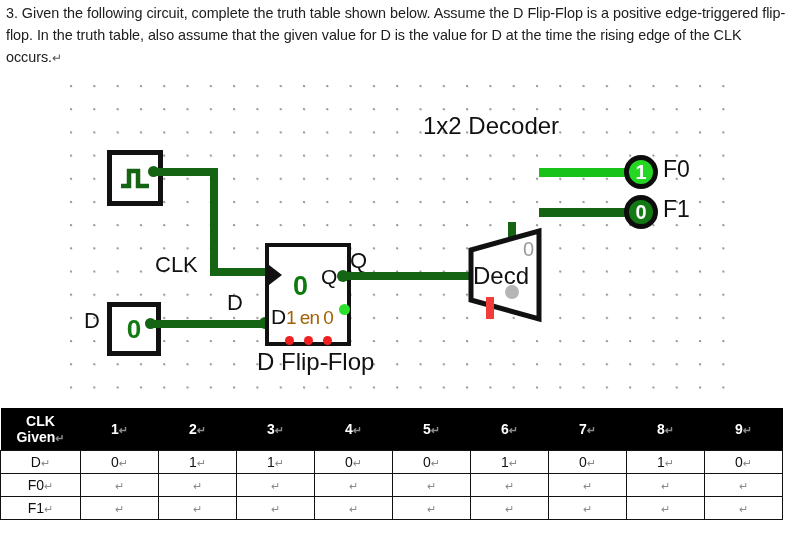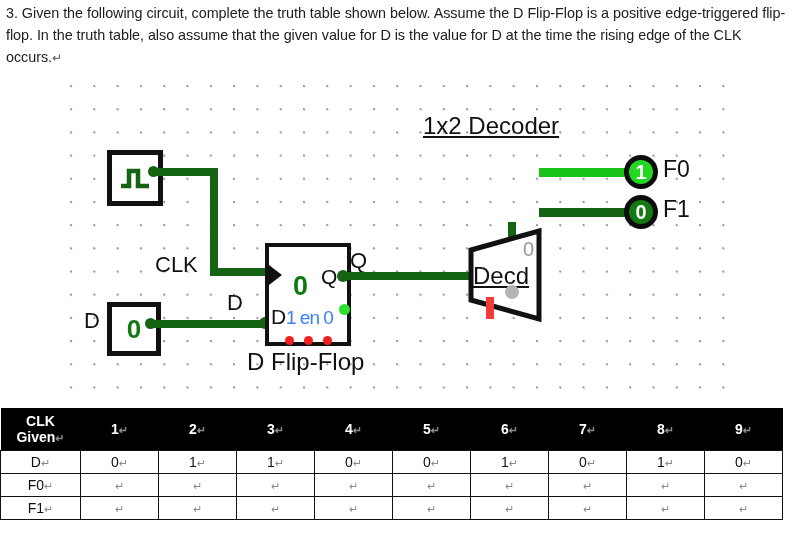--- a/index.html
+++ b/index.html
@@ -112,45 +112,45 @@
   <div class="lbl" style="left:227px;top:210px;font-size:22px;">D</div>
 
   <div id="ff-box" style="left:265px;top:163px;width:78px;height:95px;">
 
     <svg width="14" height="20" viewBox="0 0 14 20" style="position:absolute;left:0px;top:18px;">
       <polygon points="0,0 13,10 0,20" fill="#111"></polygon>
     </svg>
 
     <div style="position:absolute;left:24px;top:26px;font-size:27px;font-weight:bold;color:#0e7a0e;line-height:1;">0</div>
 
-    <div style="position:absolute;left:17px;top:60px;font-size:19px;color:#3b82f6;letter-spacing:-1px;">1 en 0</div>
+    <div style="position:absolute;left:17px;top:60px;font-size:19px;color:#a16207;letter-spacing:-1px;">1 en 0</div>
 
     <div style="position:absolute;left:2px;top:58px;font-size:21px;color:#111;">D</div>
 
     <div style="position:absolute;left:52px;top:18px;font-size:21px;color:#111;">Q</div>
 
     <div class="node" style="left:16px;top:89px;width:9px;height:9px;background:#f02020;"></div>
     <div class="node" style="left:35px;top:89px;width:9px;height:9px;background:#f02020;"></div>
     <div class="node" style="left:54px;top:89px;width:9px;height:9px;background:#f02020;"></div>
 
     <div class="node" style="left:70px;top:57px;width:11px;height:11px;background:#2de02d;"></div>
   </div>
-  <div class="lbl" style="left:247px;top:268px;font-size:24px;">D Flip-Flop</div>
+  <div class="lbl" style="left:257px;top:268px;font-size:24px;">D Flip-Flop</div>
 
   <div class="lbl" style="left:350px;top:168px;font-size:22px;">Q</div>
   <div class="wire" style="left:340px;top:192px;width:176px;height:8px;"></div>
   <div class="wire" style="left:508px;top:142px;width:8px;height:55px;"></div>
   <div class="node" style="left:337px;top:190px;width:12px;height:12px;background:#146414;"></div>
 
-  <div class="lbl" style="left:423px;top:32px;font-size:24px;text-decoration:underline;">1x2 Decoder</div>
+  <div class="lbl" style="left:423px;top:32px;font-size:24px;">1x2 Decoder</div>
 
   <svg id="decoder-shape" viewBox="0 0 80 98">
     <polygon points="5,24 73,5 73,93 5,74" fill="#ffffff" stroke="#111111" stroke-width="5"></polygon>
   </svg>
-  <div class="lbl" style="left:473px;top:182px;font-size:24px;text-decoration:underline;">Decd</div>
+  <div class="lbl" style="left:473px;top:182px;font-size:24px;">Decd</div>
   <div class="lbl" style="left:523px;top:158px;font-size:20px;color:#9a9a9a;">0</div>
   <div class="node" style="left:505px;top:205px;width:14px;height:14px;background:#b5b5b5;"></div>
   <div class="wire" style="left:486px;top:217px;width:8px;height:22px;background:#f23b3b;"></div>
 
   <div class="wire-lt" style="left:539px;top:88px;width:96px;height:9px;"></div>
   <div class="wire" style="left:539px;top:128px;width:96px;height:9px;"></div>
 
   <div class="pin pin-on" style="left:624px;top:75px;">
     <span class="pv">1</span>
   </div>

